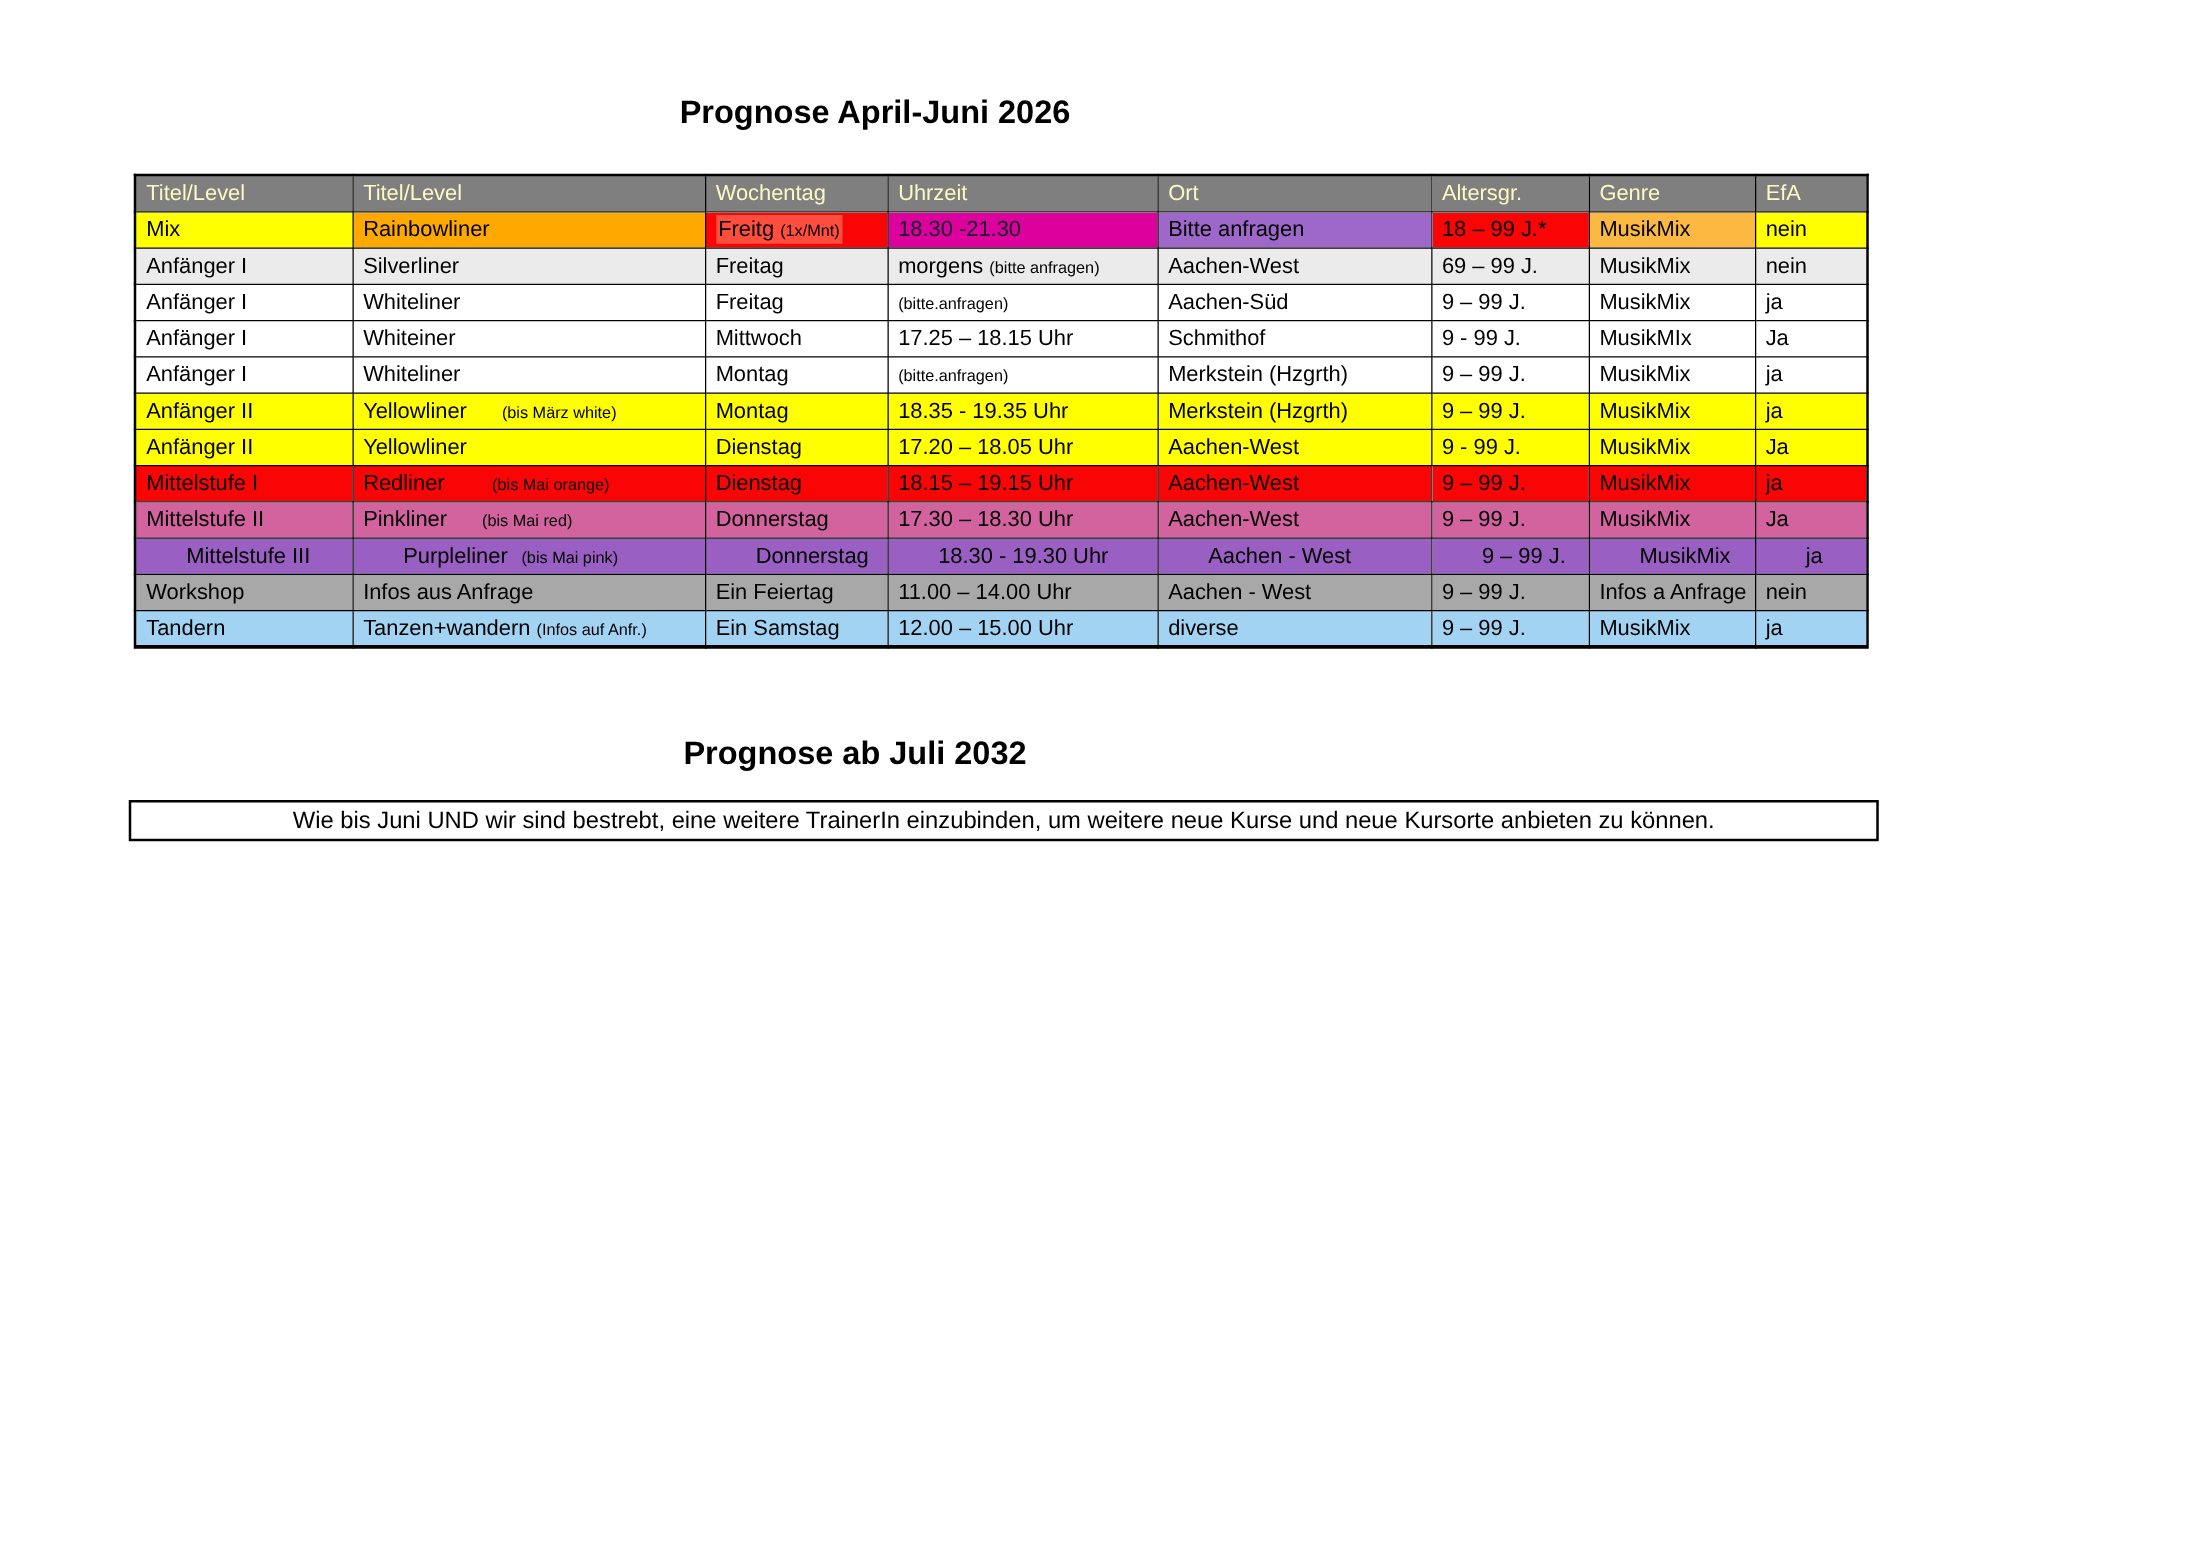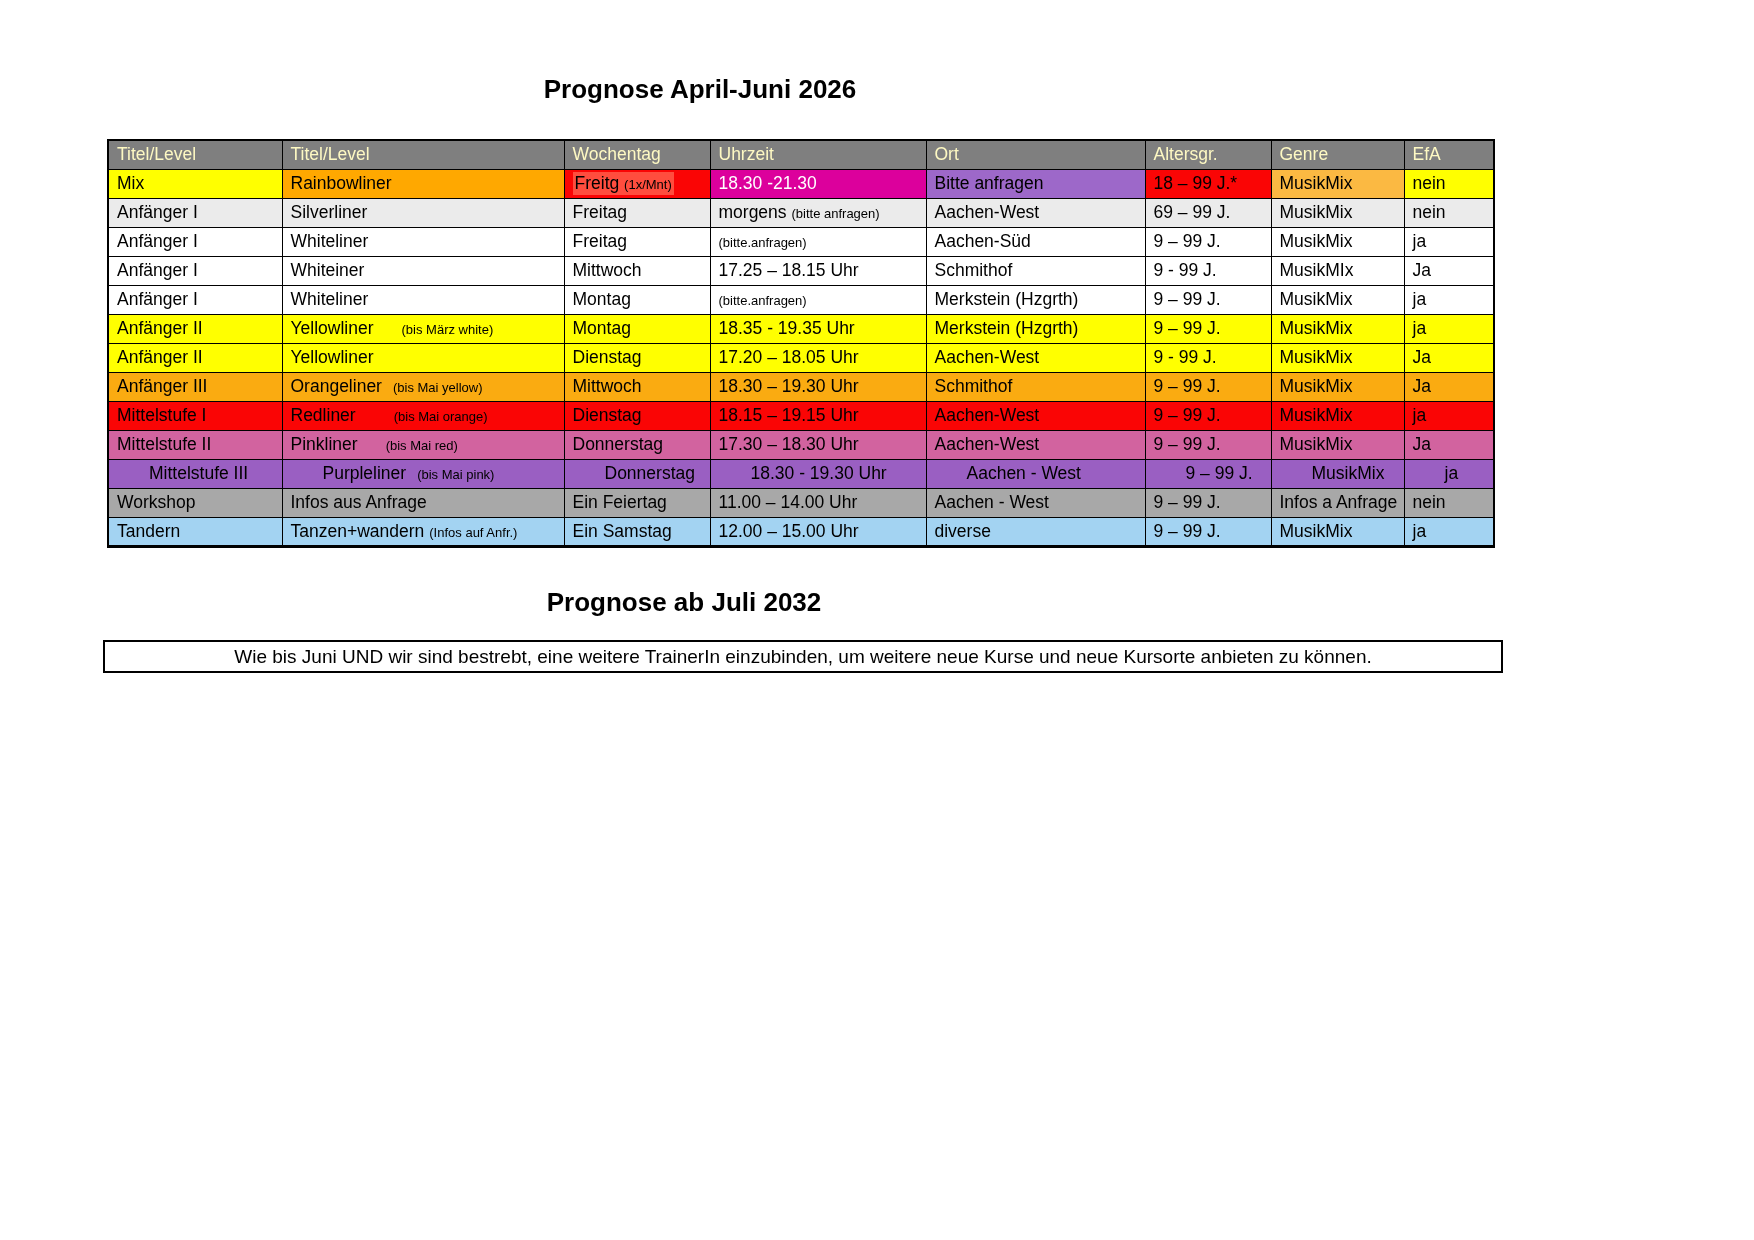--- a/index.html
+++ b/index.html
@@ -34,21 +34,21 @@
   .row-red    td{background:#FA0505;margin-left:47px;}
   .row-pink   td{background:#D2639F;}
   .row-purple td{background:#9A5FC2;padding-left:40px;}
   .row-gray   td{background:#A8A8A8;}
   .row-blue   td{background:#A3D3F2;}
 
   
   .c-yellow{background:#FFFF00;}
   .c-orange{background:#FFA800;}
   .c-redcell{background:#FA0505;}
-  .c-magenta{background:#DC009C;color:#ffffff;}
+  .c-magenta{background:#DC009C;color:#0f172a;}
   .c-purplelight{background:#9D68C9;}
   .c-orangelight{background:#FBB942;}
   .hl{background:#FF4D3E;display:inline-block;padding:1px 2px;}
 
   .note-box{position:absolute;left:103px;top:640px;width:1400px;height:33px;
             border:2px solid #000;box-sizing:border-box;display:flex;
             align-items:center;justify-content:center;font-size:19px;}
 </style>
 </head>
 <body>
@@ -150,30 +150,20 @@
       <td>Anfänger II</td>
       <td>Yellowliner</td>
       <td>Dienstag</td>
       <td>17.20 – 18.05 Uhr</td>
       <td>Aachen-West</td>
       <td>9 - 99 J.</td>
       <td>MusikMix</td>
       <td>Ja</td>
     </tr>
 
-    <tr class="row-orange">
-      <td>Anfänger III</td>
-      <td><span>Orangeliner</span><span class="note gap-sm">(bis Mai  yellow)</span></td>
-      <td>Mittwoch</td>
-      <td>18.30 – 19.30 Uhr</td>
-      <td>Schmithof</td>
-      <td>9 – 99 J.</td>
-      <td>MusikMix</td>
-      <td>Ja</td>
-    </tr>
 
     <tr class="row-red">
       <td>Mittelstufe I</td>
       <td><span>Redliner</span><span class="note gap-xl">(bis Mai orange)</span></td>
       <td>Dienstag</td>
       <td>18.15 – 19.15 Uhr</td>
       <td>Aachen-West</td>
       <td>9 – 99 J.</td>
       <td>MusikMix</td>
       <td>ja</td>

